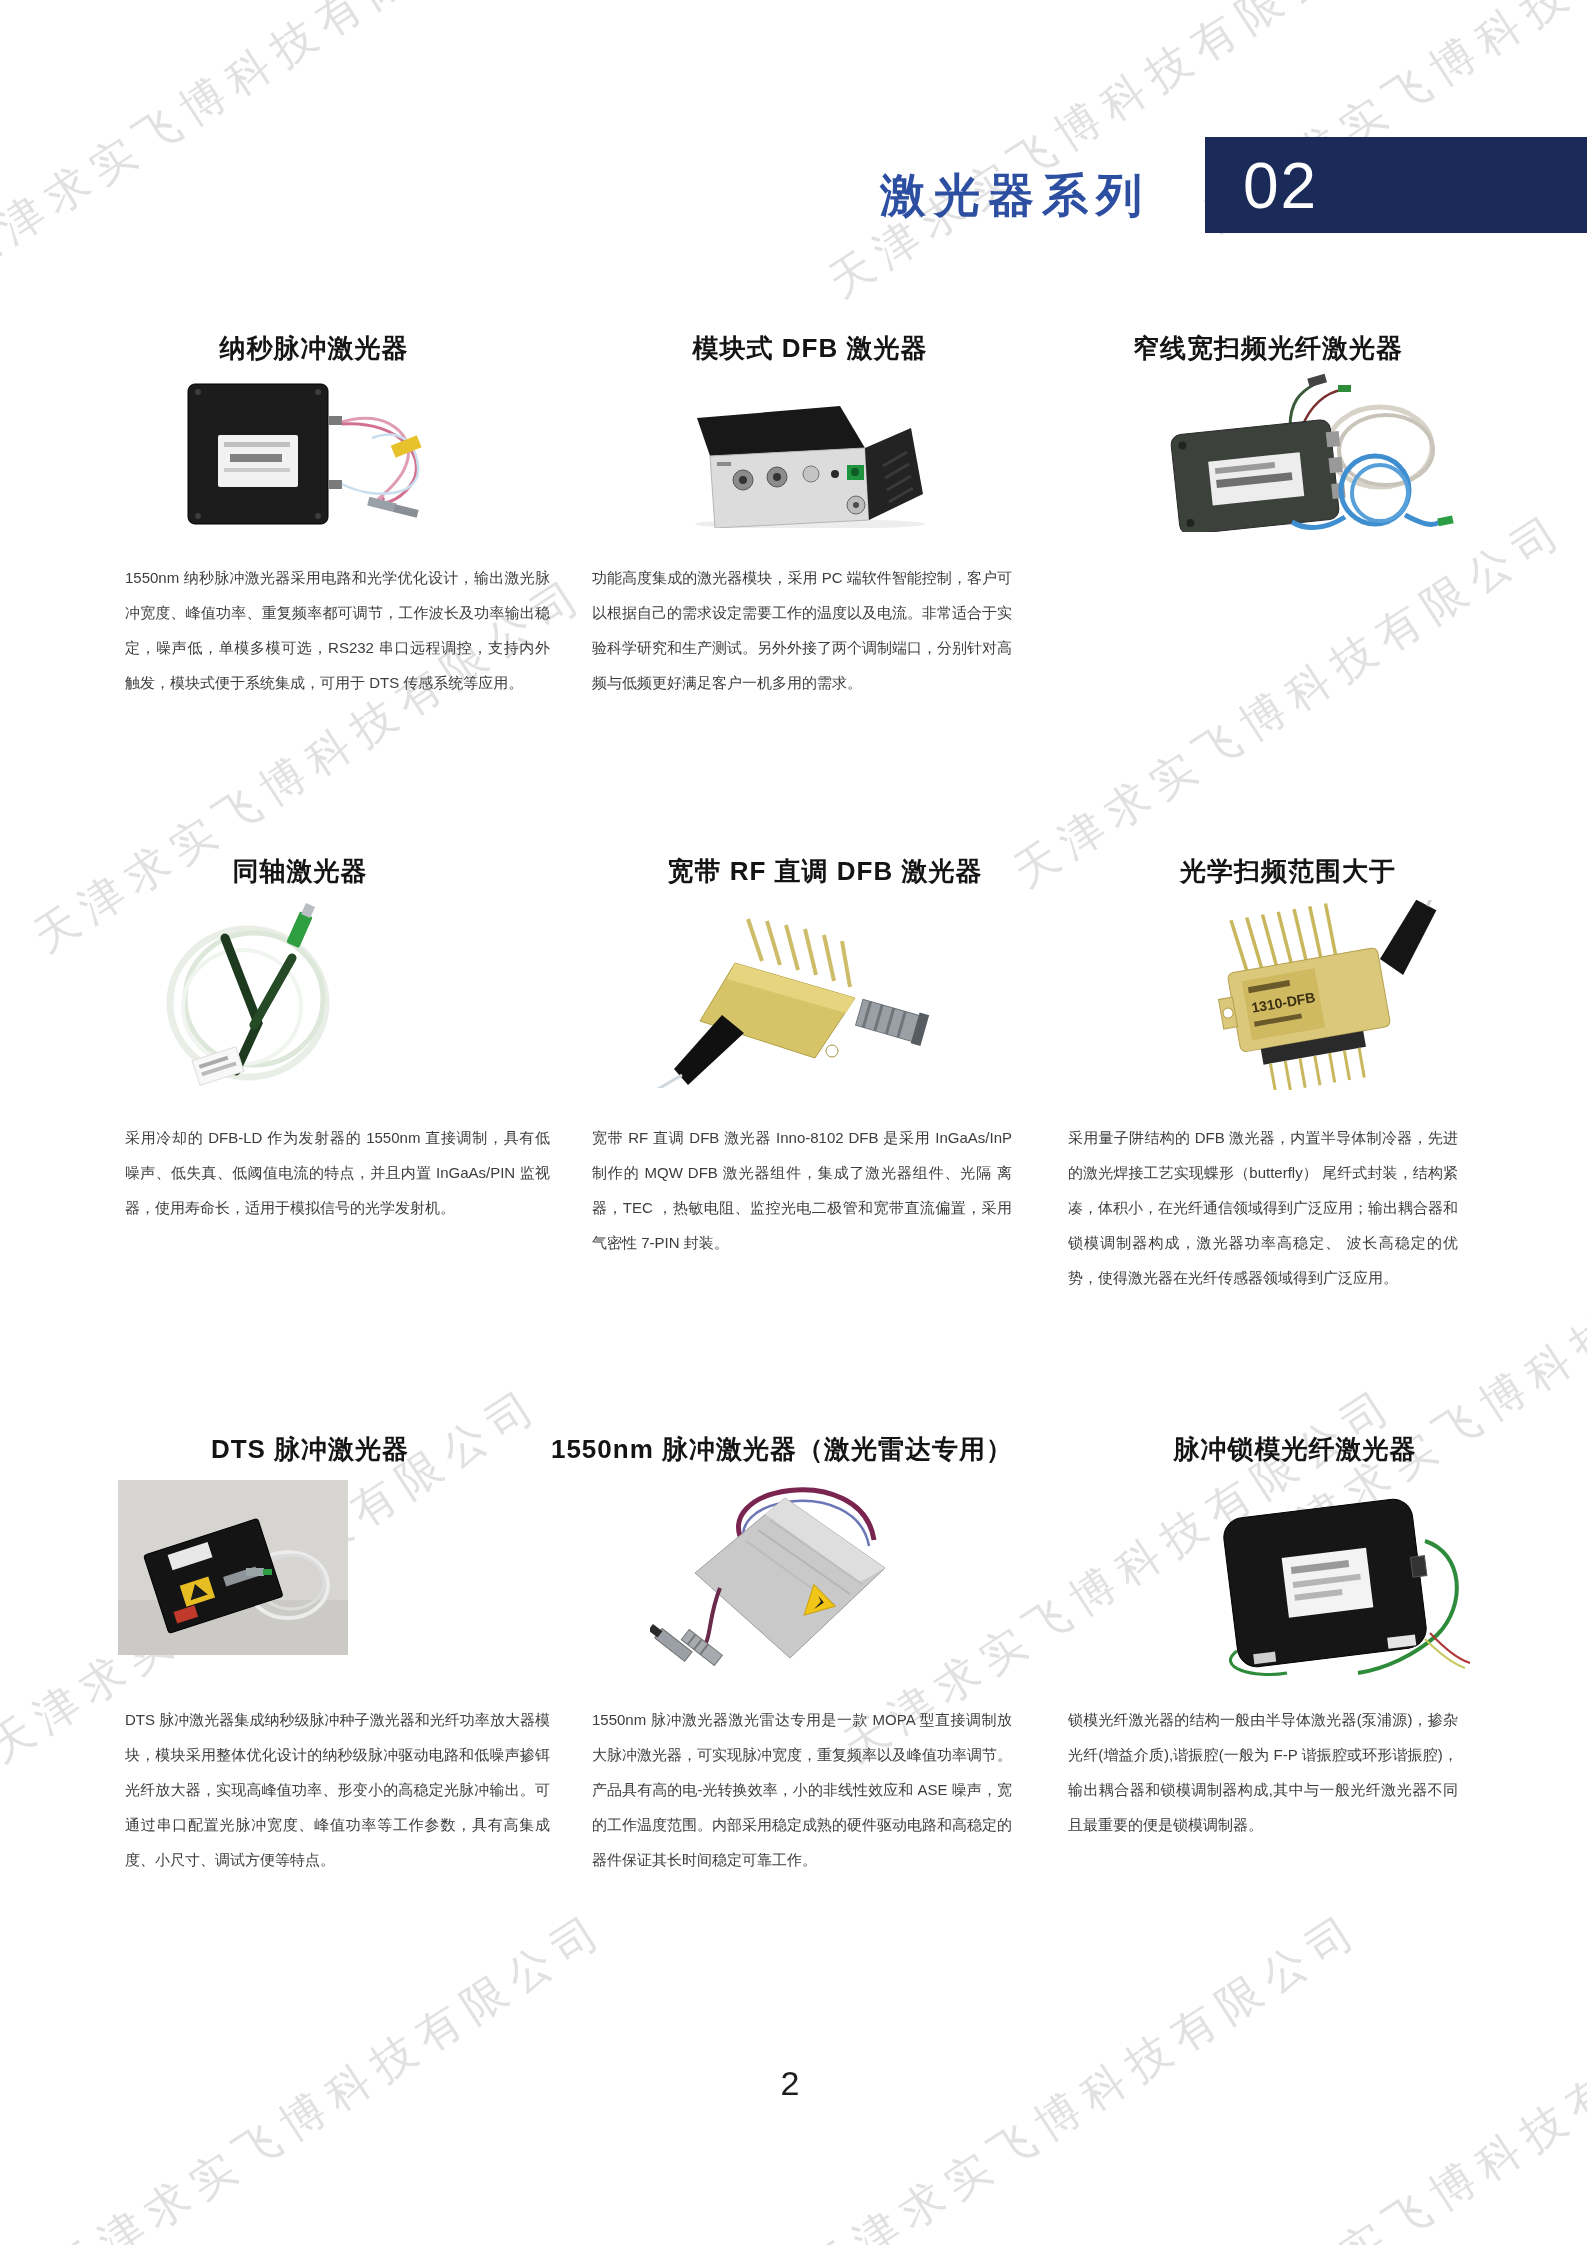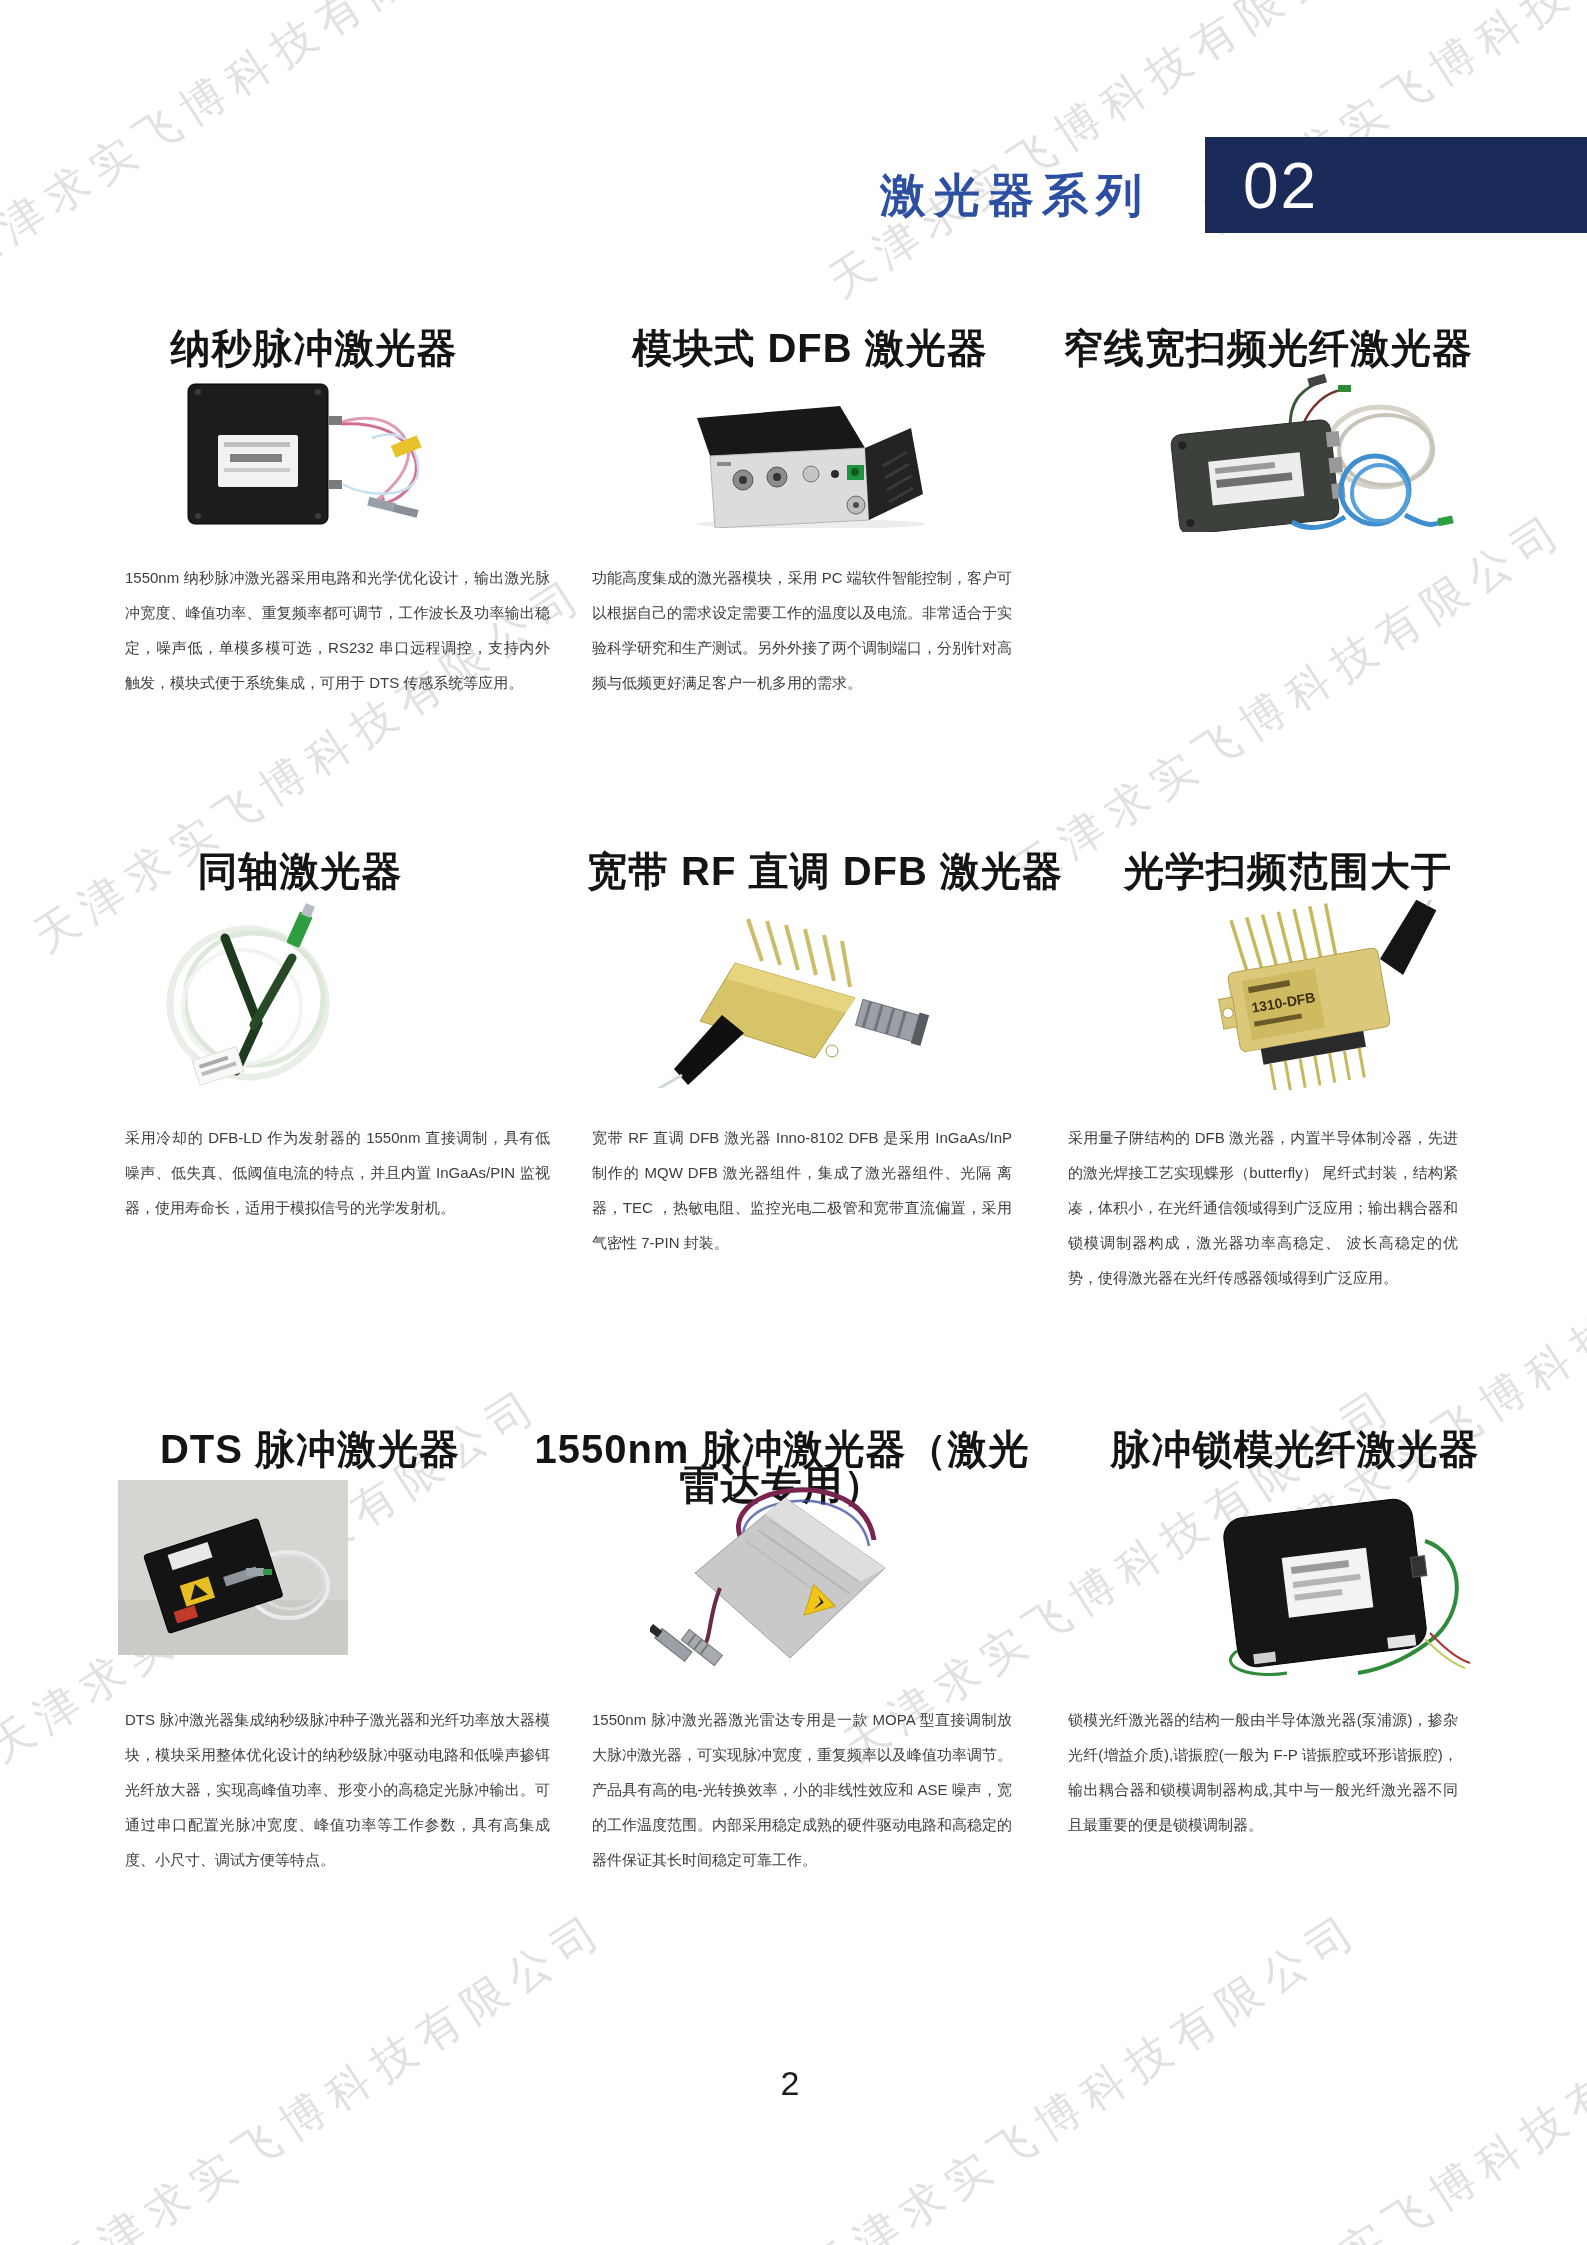--- a/index.html
+++ b/index.html
@@ -6,21 +6,21 @@
   .page{position:relative;width:1587px;height:2245px;background:#fff;overflow:hidden;
         font-family:"Liberation Sans","DejaVu Sans",sans-serif;color:#3f3f3f;}
   .wm{position:absolute;white-space:nowrap;font-size:44px;letter-spacing:10px;
       color:#c9c9c9;opacity:.55;transform:translate(-50%,-50%) rotate(-33deg);
       font-family:"DejaVu Sans",sans-serif;pointer-events:none;}
   .header-title{position:absolute;left:880px;top:168px;font-family:"DejaVu Serif","Liberation Serif",serif;
       font-weight:bold;font-size:46px;line-height:1.2;letter-spacing:8px;color:#2d4fa1;}
   .badge{position:absolute;left:1205px;top:137px;width:382px;height:96px;background:#1a2b5a;}
   .badge span{display:block;padding-left:38px;font-size:64px;font-weight:normal;color:#ffffff;
       line-height:98px;letter-spacing:2px;}
-  .ptitle{position:absolute;width:500px;margin:0;text-align:center;font-size:40px;
+  .ptitle{position:absolute;width:500px;margin:0;text-align:center;font-size:26px;
       font-weight:bold;color:#141414;letter-spacing:1px;line-height:36px;}
   .pdesc{position:absolute;margin:0;font-size:15px;line-height:35px;text-align:justify;
       text-justify:inter-ideograph;color:#3d3d3d;}
   .photo{position:absolute;}
   .photo svg{display:block;width:100%;height:100%;}
   .pagenum{position:absolute;left:770px;top:2064px;width:40px;text-align:center;
       font-size:34px;color:#1d1d1d;}
 </style>
 </head>
 <body>

